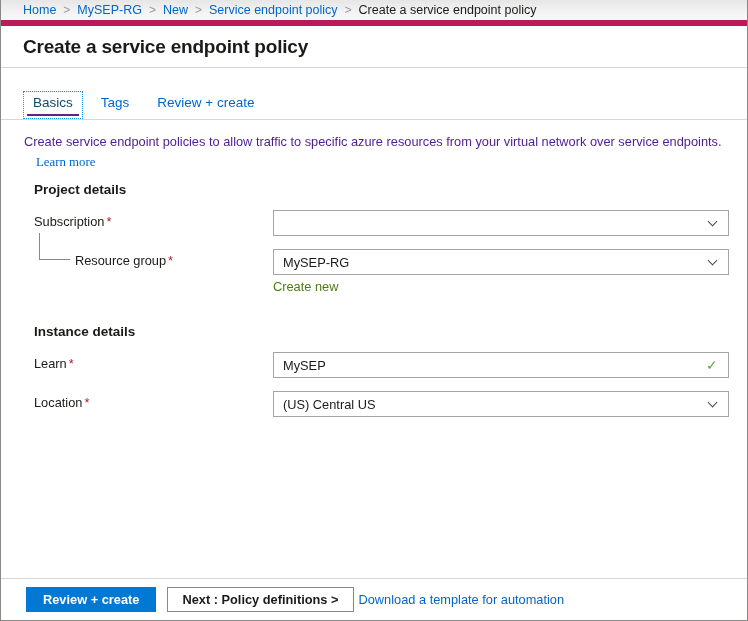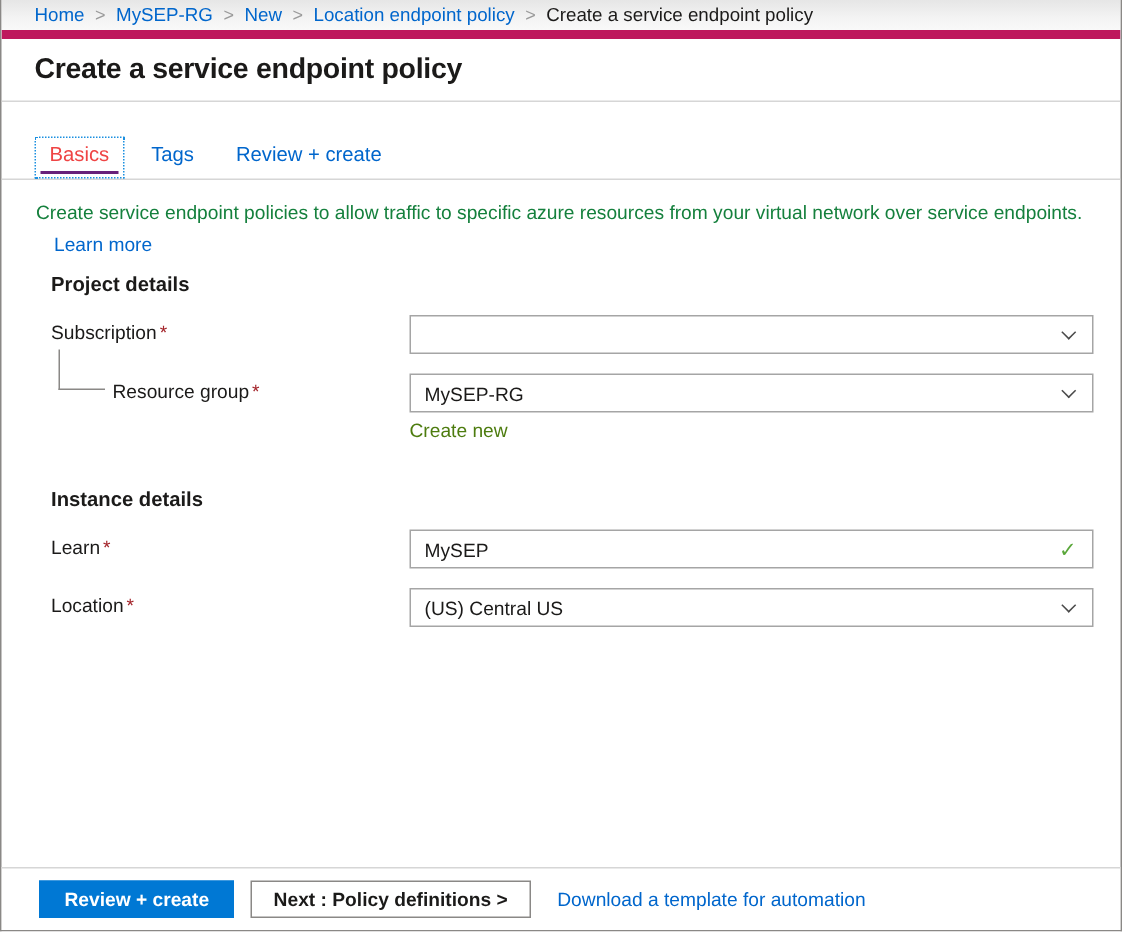--- a/index.html
+++ b/index.html
@@ -92,21 +92,21 @@
     position: relative;
     font-size: 13.5px;
     color: #0066cc;
     padding: 4px 10px 9px 10px;
     margin-right: 8px;
     cursor: pointer;
     white-space: nowrap;
     box-sizing: border-box;
   }
   .tab.active {
-    color: #ef4444;
+    color: #0c4a6e;
     border: 1px dotted #1b8fe0;
     padding: 3px 9px 8px 9px;
     margin-top: 24px;
   }
   .tab.active::after {
     content: "";
     position: absolute;
     left: 3px;
     right: 3px;
     bottom: 2px;
@@ -116,30 +116,31 @@
 
   
   .desc-block {
     position: absolute;
     left: 23px;
     top: 133px;
     width: 700px;
   }
   .desc-text {
     font-size: 12.8px;
-    color: #15803d;
+    color: #4c1d95;
     line-height: 1.45;
   }
   .learn-more {
     display: inline-block;
     margin-top: 3px;
     margin-left: 12px;
     font-size: 12.8px;
     color: #0066cc;
     cursor: pointer;
+    font-family: Liberation Serif, serif;
   }
 
   
   .form-area {
     position: absolute;
     left: 10px;
     top: 182px;
     right: 0;
   }
   .section-head {
@@ -273,42 +274,42 @@
   }
   .btn-secondary {
     background: #ffffff;
     color: #1b1a19;
     border: 1px solid #8a8886;
     padding: 0 14px;
     margin-left: 11px;
     min-width: 162px;
   }
   .footer-link {
-    margin-left: 18px;
+    margin-left: 5px;
     font-size: 12.8px;
     color: #0066cc;
     cursor: pointer;
     font-weight: normal;
   }
 </style>
 </head>
 <body>
 
 <div id="app">
 
   <div class="top-shade"></div>
 
   <nav class="breadcrumb">
     <span class="crumb-link">Home</span>
     <span class="crumb-sep">&gt;</span>
     <span class="crumb-link">MySEP-RG</span>
     <span class="crumb-sep">&gt;</span>
     <span class="crumb-link">New</span>
     <span class="crumb-sep">&gt;</span>
-    <span class="crumb-link">Location endpoint policy</span>
+    <span class="crumb-link">Service endpoint policy</span>
     <span class="crumb-sep">&gt;</span>
     <span class="crumb-current">Create a service endpoint policy</span>
   </nav>
 
   <div class="title-bar">
     <span class="page-title">Create a service endpoint policy</span>
   </div>
 
   <div class="tab-bar">
     <div class="tab active">

